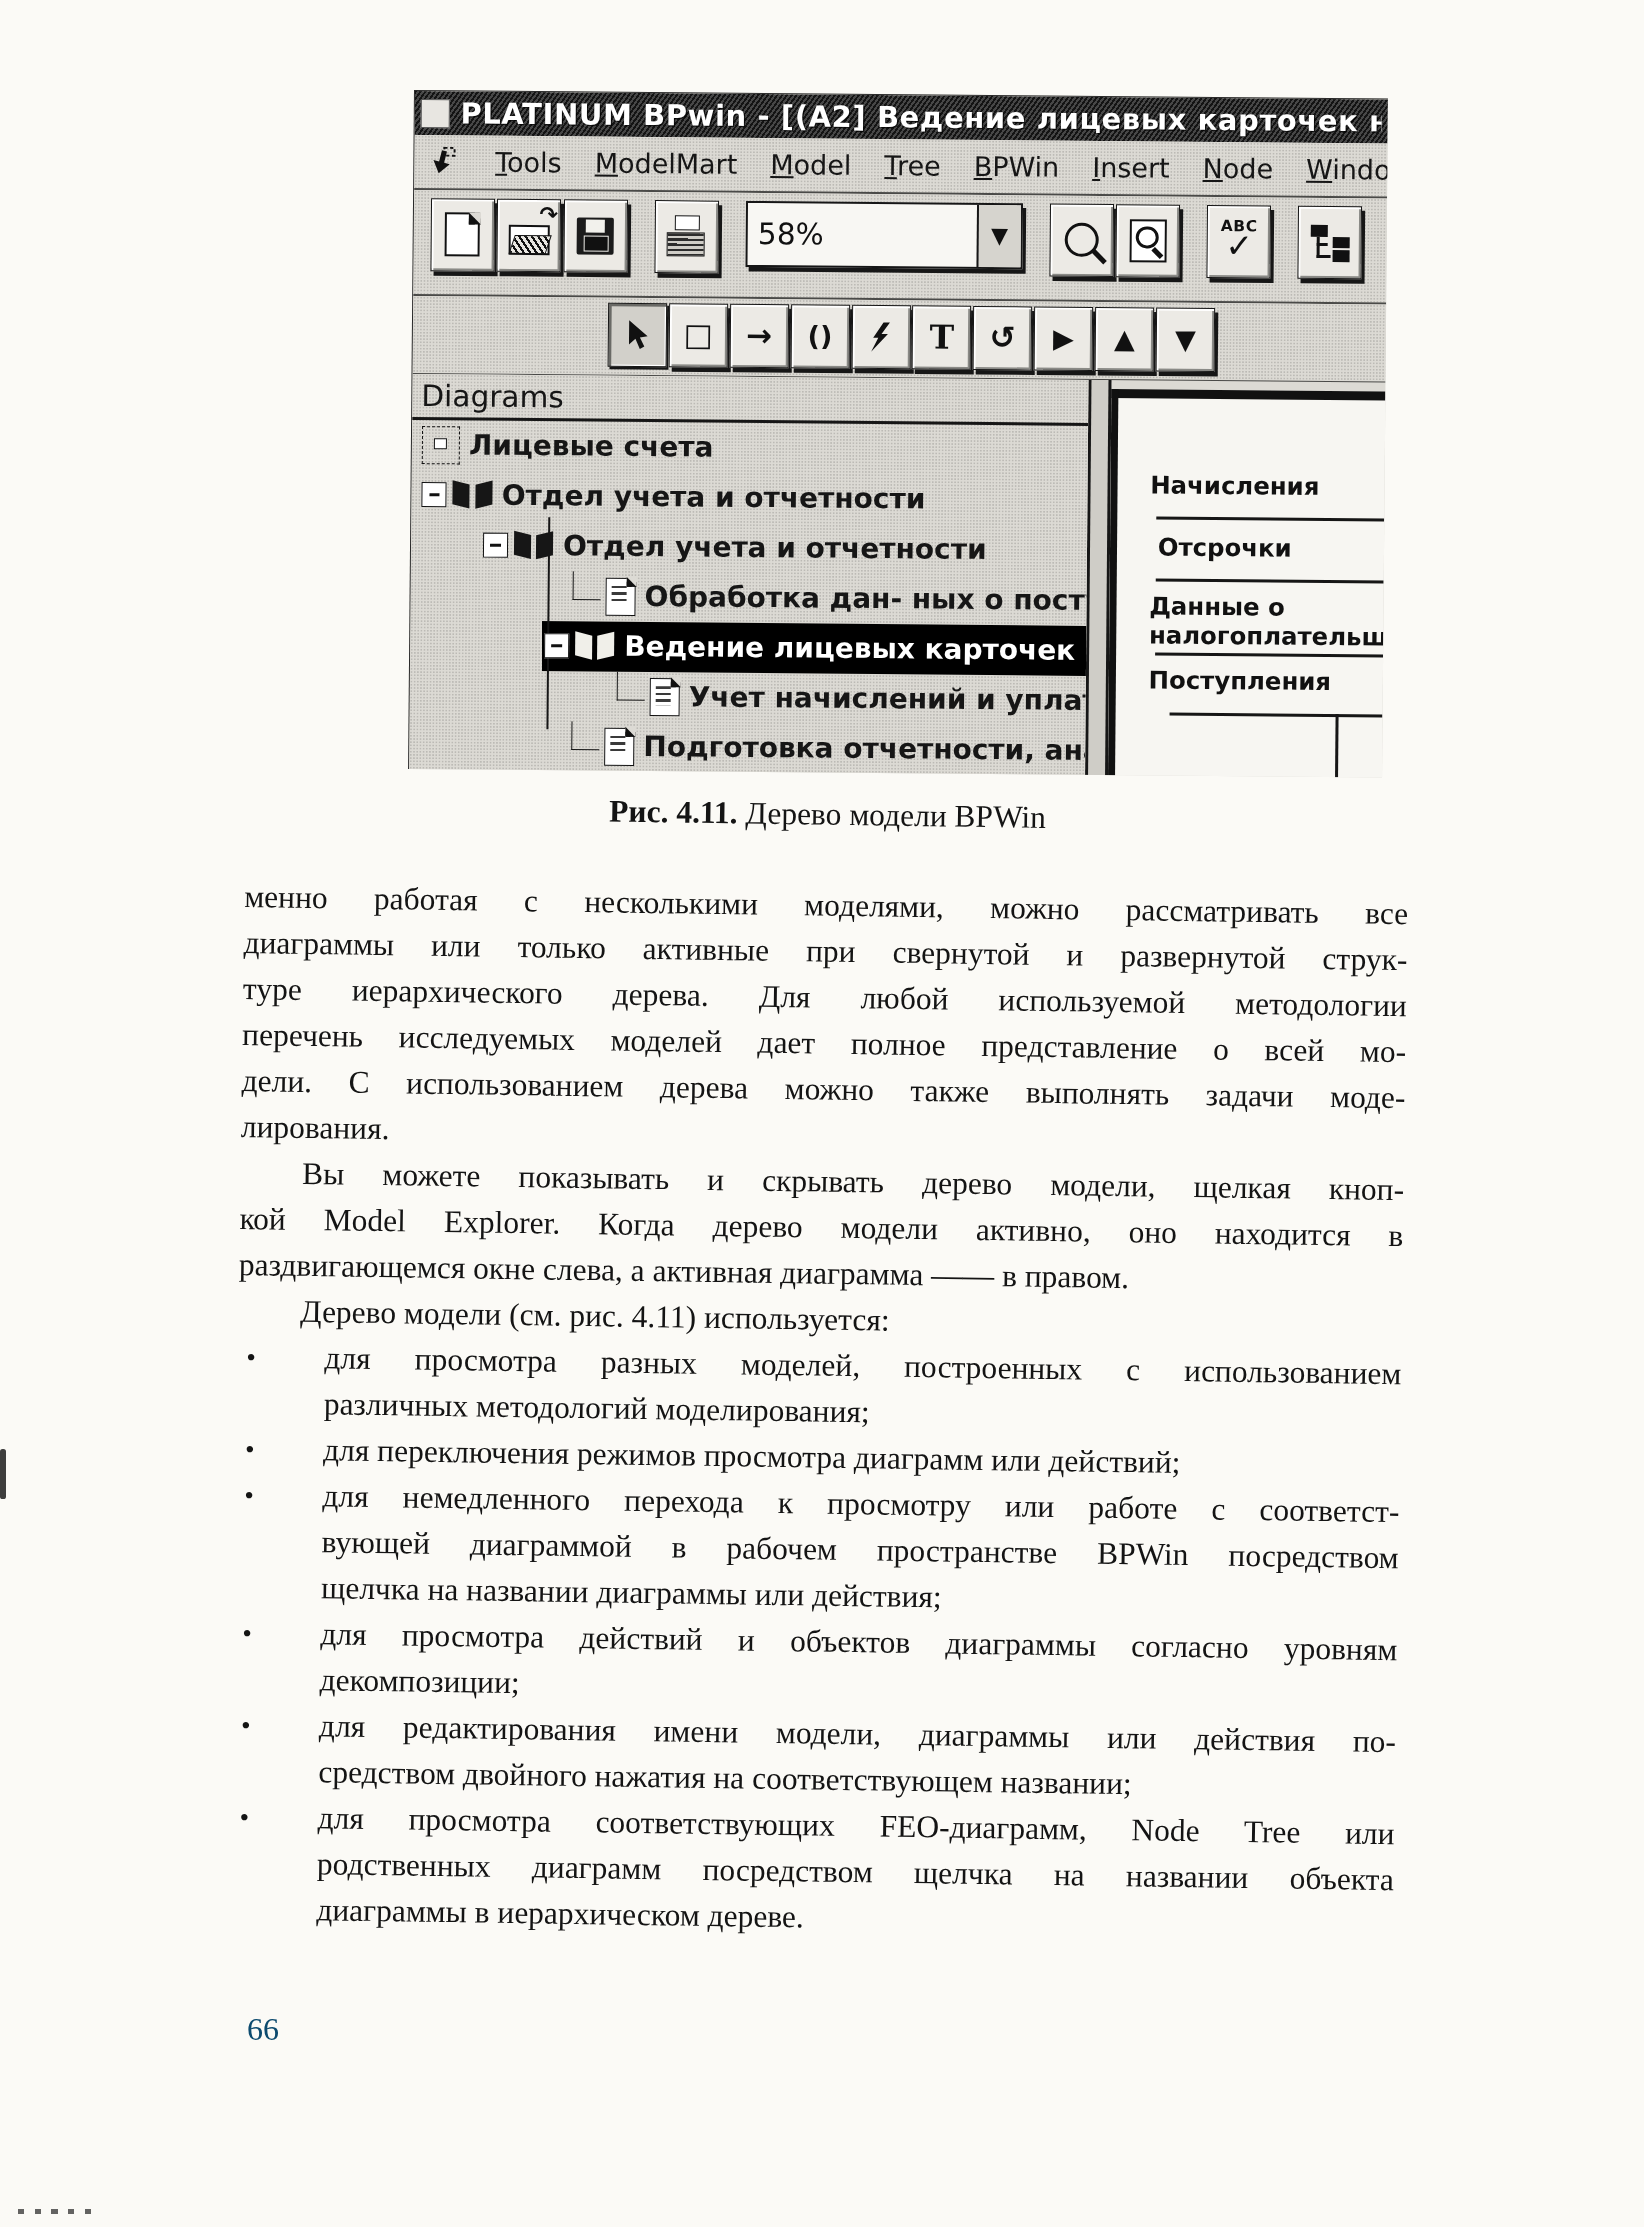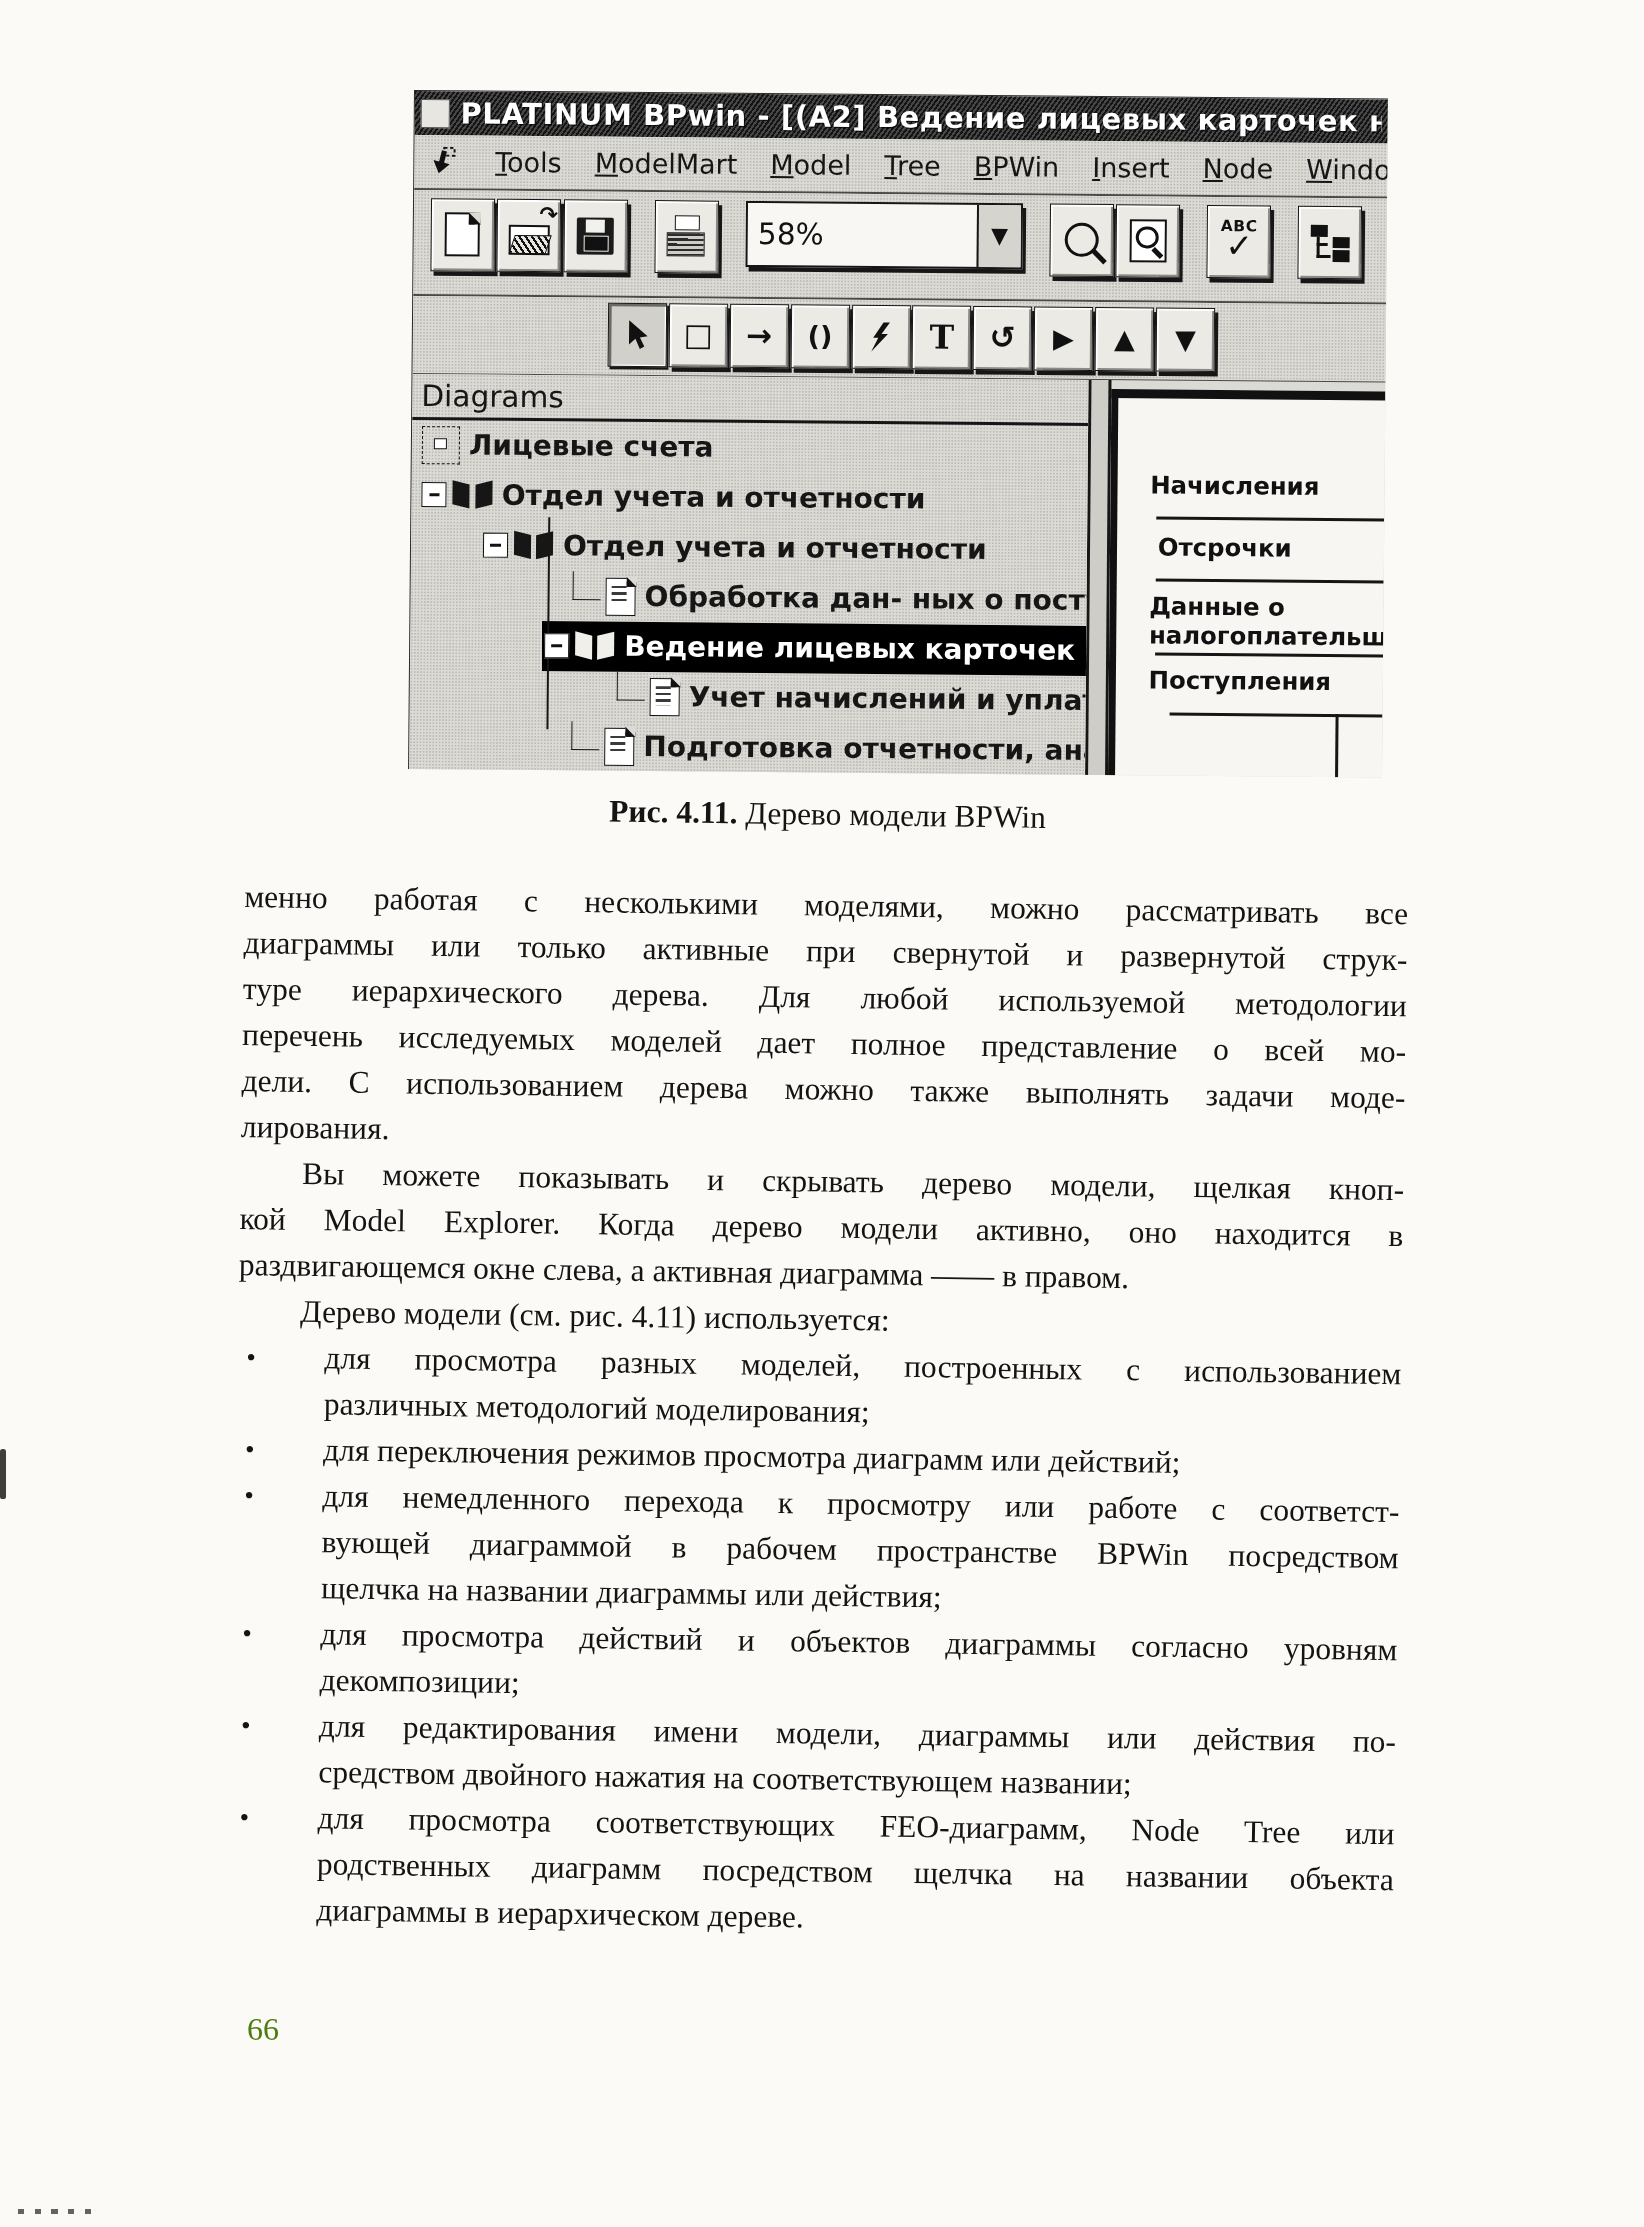--- a/index.html
+++ b/index.html
@@ -158,21 +158,21 @@
   }
   .caption{text-align:center;margin-bottom:45px;font-size:31.5px;}
   .caption .cap-b{font-weight:bold;}
   .ln{text-align:justify;text-align-last:justify;}
   .ln.end{text-align-last:left;}
   .indent{text-indent:62px;}
   .intro{margin:0;}
   .bullet{display:flex;}
   .bullet .dot{width:78px;flex:0 0 auto;font-size:27px;padding-left:9px;}
   .bullet .bl{flex:1;}
-  .pageno{position:absolute;left:247px;top:2011px;font-size:32px;color:#4d7c0f;}
+  .pageno{position:absolute;left:247px;top:2011px;font-size:32px;color:#0c4a6e;}
   
   .smudge{position:absolute;left:0;top:1449px;width:5.8px;height:50px;background:#1c1c1c;border-radius:2.6px;opacity:.85;}
   .corner-dots{position:absolute;left:18px;top:2209px;width:77px;height:5.1px;
     background:repeating-linear-gradient(90deg,#222 0 6.4px,transparent 6.4px 16.7px);opacity:.7;}
 </style>
 </head>
 <body>
 
 <div class="window">
 

